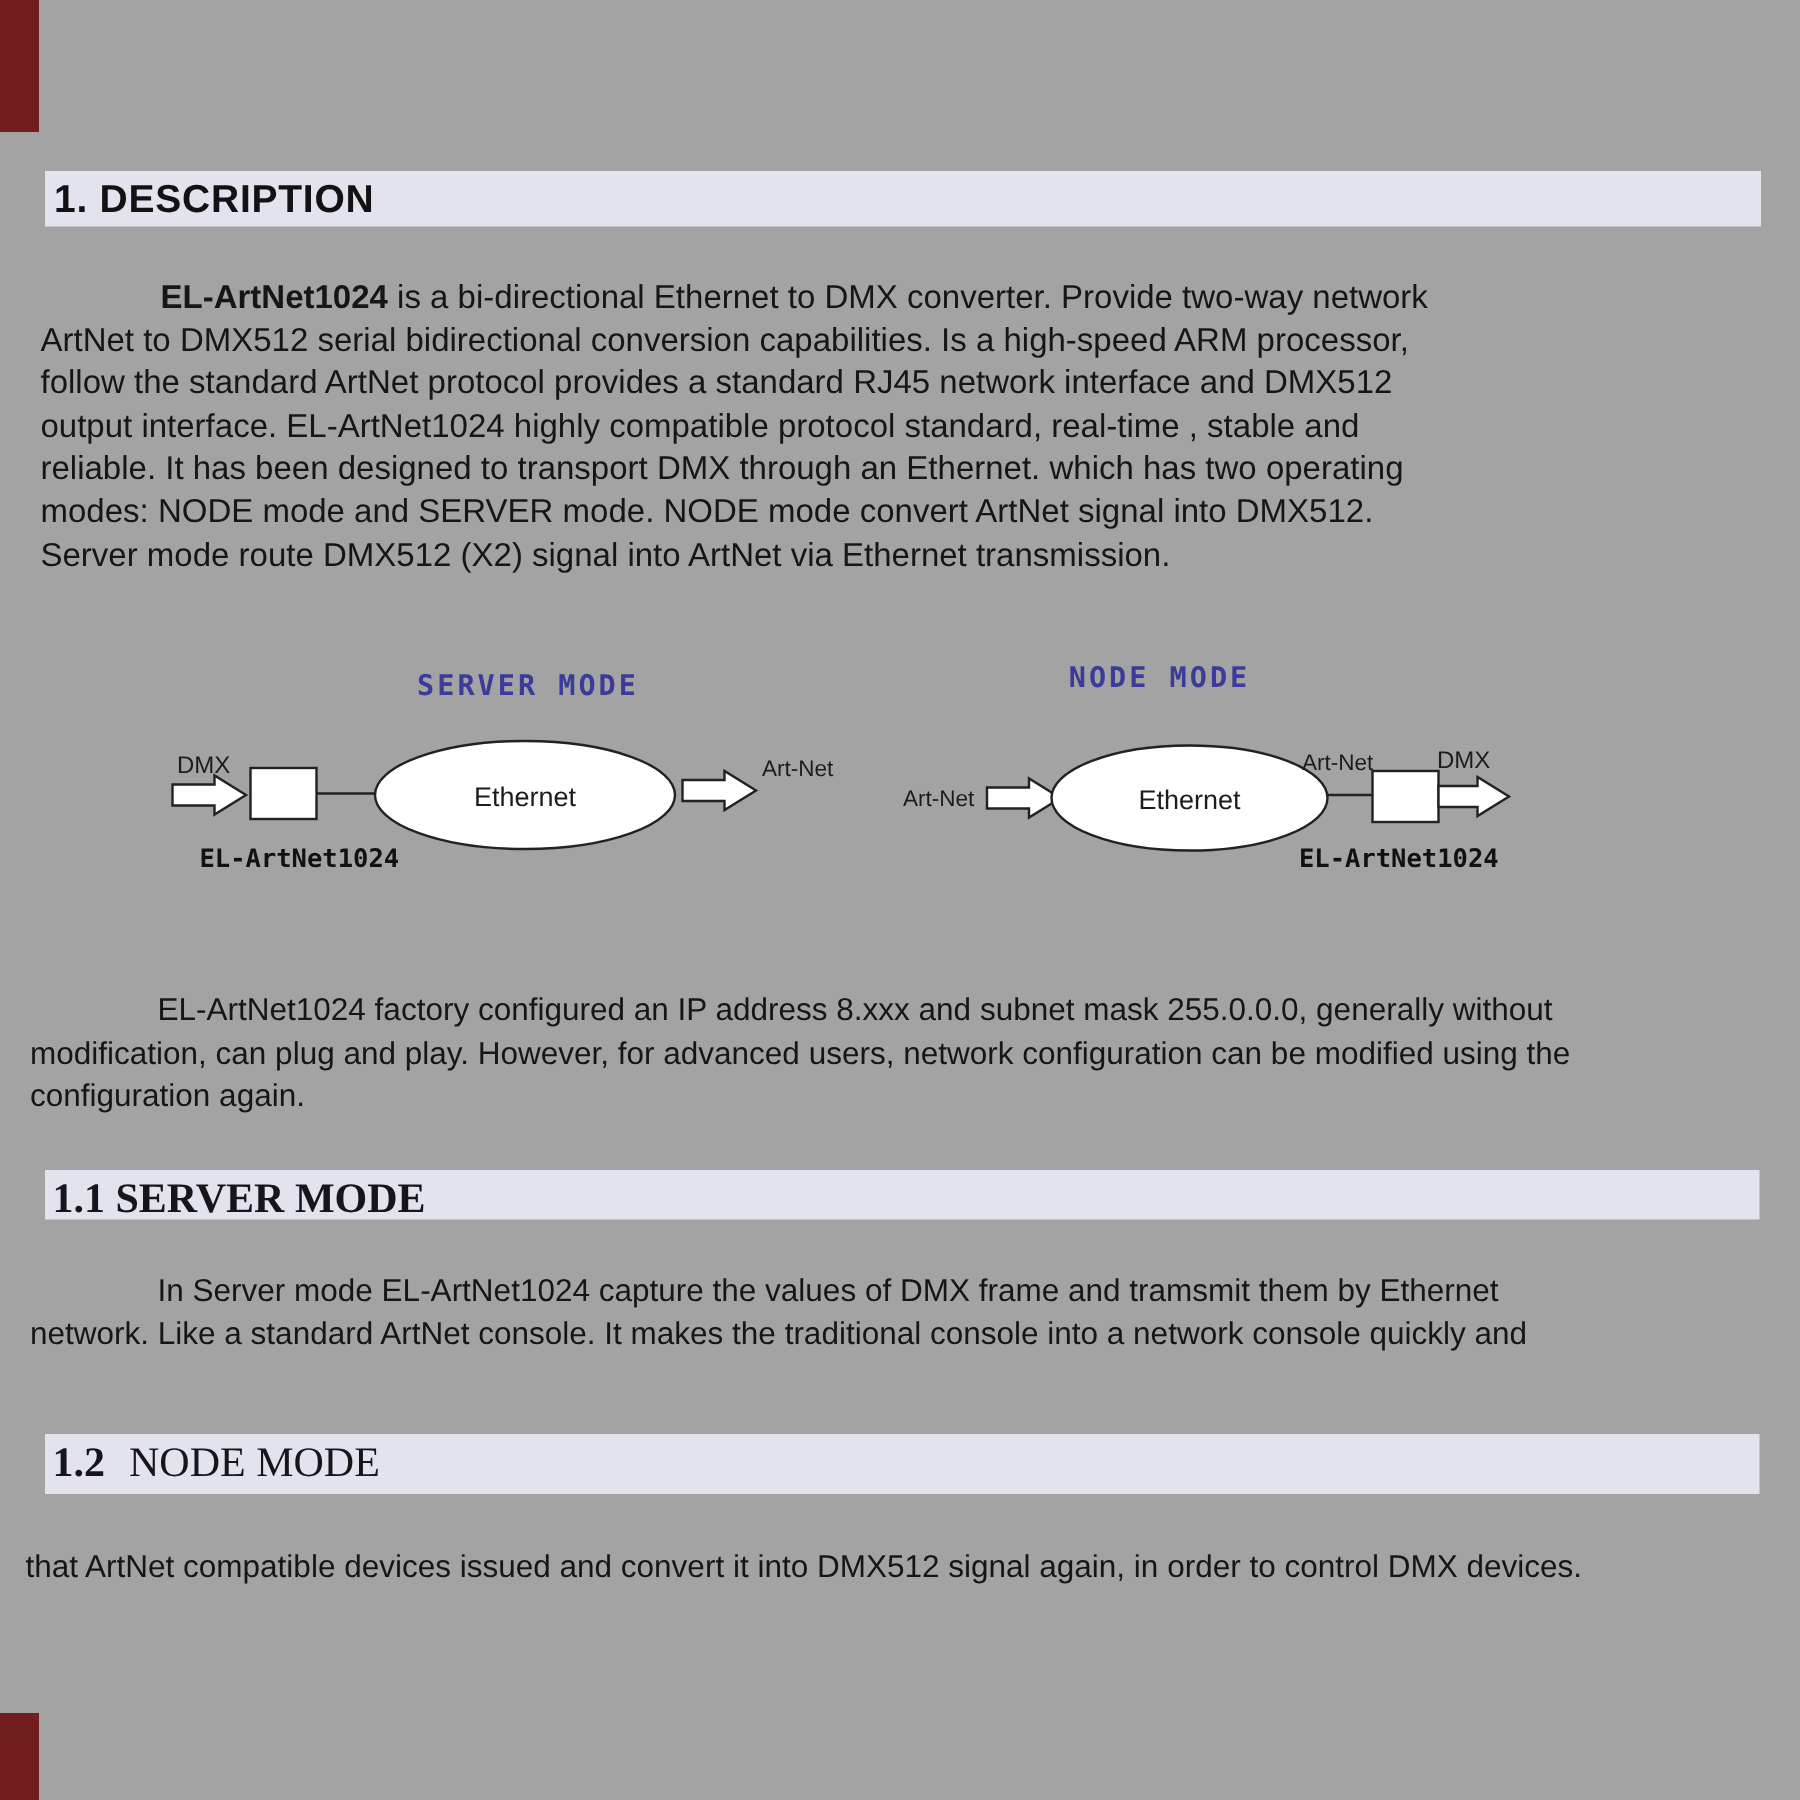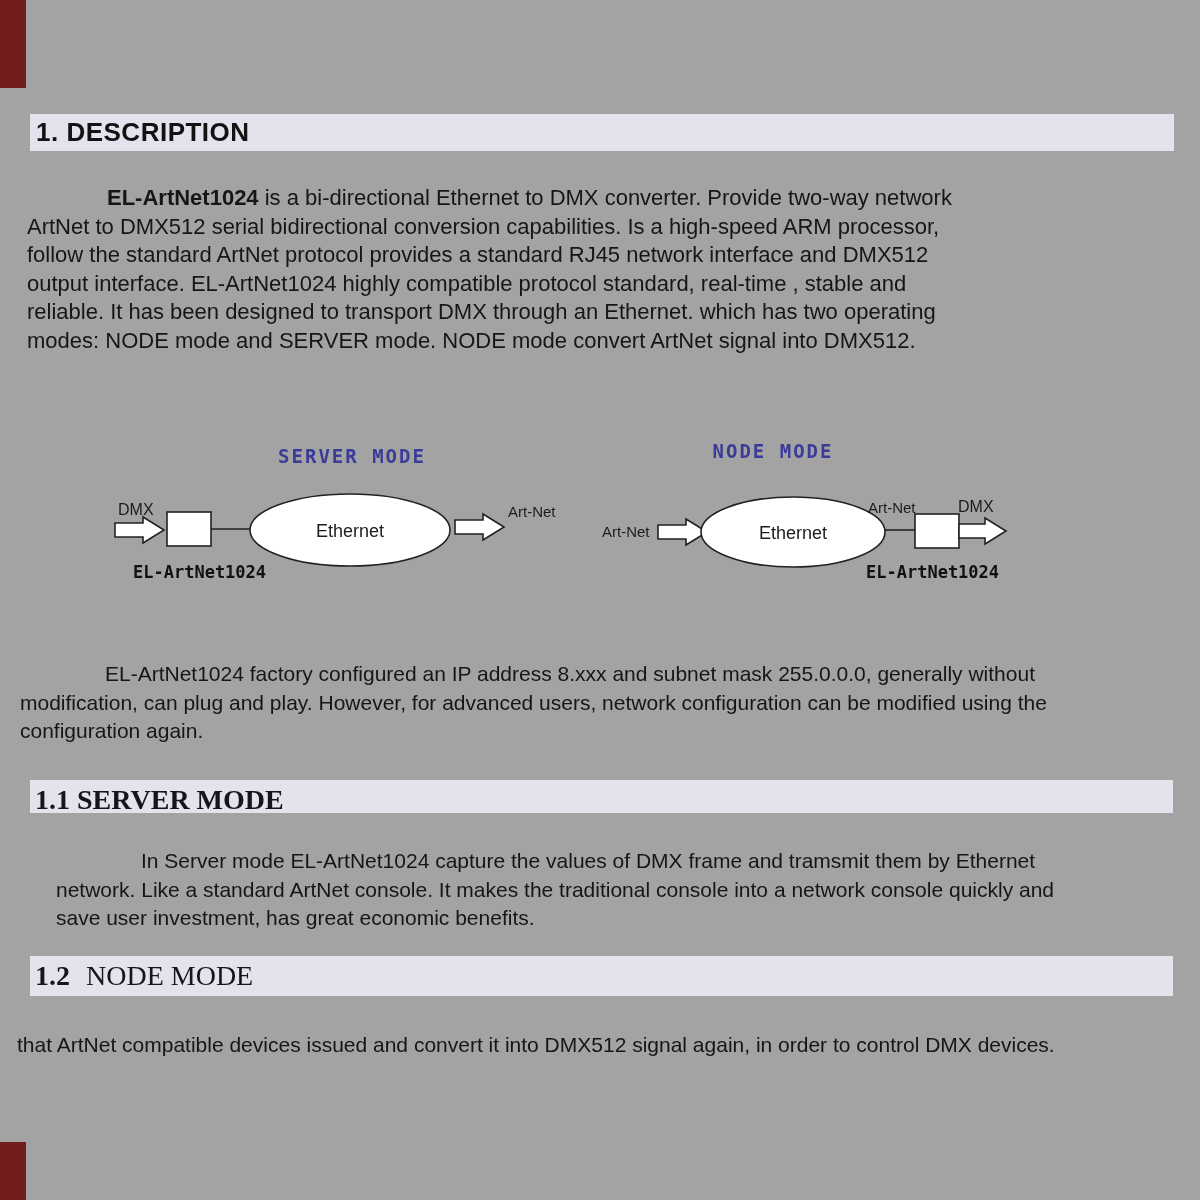--- a/index.html
+++ b/index.html
@@ -16,21 +16,21 @@
   .hbar2{top:780px;height:33px;font-family:"Liberation Serif",serif;font-weight:bold;
          font-size:28px;line-height:40px;padding-left:5px;color:#15151a;}
   .hbar3{top:956px;height:40px;font-family:"Liberation Serif",serif;
          font-size:28px;line-height:40px;padding-left:5px;color:#15151a;}
   .hbar3 .num{font-weight:bold;margin-right:16px;}
 
   .para{position:absolute;white-space:nowrap;}
   .p1{left:27px;top:184px;font-size:22px;line-height:28.6px;}
   .p1 .lead{font-weight:bold;}
   .p2{left:20px;top:660px;font-size:21px;line-height:28.5px;}
-  .p3{left:20px;top:847px;font-size:21px;line-height:28.5px;margin-left:36px;}
+  .p3{left:20px;top:847px;font-size:21px;line-height:28.5px;}
   .p4{left:17px;top:1030px;font-size:21px;line-height:30px;}
   .indent80{padding-left:80px;}
   .indent85{padding-left:85px;}
   .indent38{padding-left:38px;}
   .b{font-weight:bold;}
 
   .diagram{position:absolute;}
   .diag-server{left:80px;top:437px;width:500px;height:155px;}
   .diag-node{left:590px;top:437px;width:530px;height:155px;}
   svg .title{font-family:"DejaVu Sans Mono",monospace;font-weight:bold;font-size:19px;fill:#3b3b99;letter-spacing:2px;}
@@ -53,20 +53,21 @@
     <span>1. DESCRIPTION</span>
   </div>
 
   <div class="para p1">
     <div class="indent80"><span class="lead">EL-ArtNet1024</span><span> is a bi-directional Ethernet to DMX converter. Provide two-way network</span></div>
     <div>ArtNet to DMX512 serial bidirectional conversion capabilities. Is a high-speed ARM processor,</div>
     <div>follow the standard ArtNet protocol provides a standard RJ45 network interface and DMX512</div>
     <div>output interface. EL-ArtNet1024 highly compatible protocol standard, real-time , stable and</div>
     <div>reliable. It has been designed to transport DMX through an Ethernet. which has two operating</div>
     <div>modes: NODE mode and SERVER mode. NODE mode convert ArtNet signal into DMX512.</div>
+    <div>Server mode route DMX512 (X2) signal into ArtNet via Ethernet transmission.</div>
   </div>
 
   <div class="diagram diag-server">
     <svg width="500" height="155" viewBox="0 0 500 155">
       <text class="title" x="272" y="26" text-anchor="middle">SERVER MODE</text>
       <text class="lbl16" x="38" y="78">DMX</text>
       <polygon class="shape" points="35,86 63,86 63,80 84,93 63,106 63,100 35,100"></polygon>
       <rect class="shape" x="87" y="75" width="44" height="34"></rect>
       <line class="wire" x1="131" y1="92" x2="171" y2="92"></line>
       <ellipse class="shape" cx="270" cy="93" rx="100" ry="36"></ellipse>
@@ -99,21 +100,20 @@
     <div>configuration again.</div>
   </div>
 
   <div class="hbar hbar2">
     <span>1.1 SERVER MODE</span>
   </div>
 
   <div class="para p3">
     <div class="indent85">In Server mode EL-ArtNet1024 capture the values of DMX frame and tramsmit them by Ethernet</div>
     <div>network. Like a standard ArtNet console. It makes the traditional console into a network console quickly and</div>
-    <div>save user investment, has great economic benefits.</div>
   </div>
 
   <div class="hbar hbar3">
     <span class="num">1.2</span><span>NODE MODE</span>
   </div>
 
   <div class="para p4">
     <div>that ArtNet compatible devices issued and convert it into DMX512 signal again, in order to control DMX devices.</div>
   </div>
 

